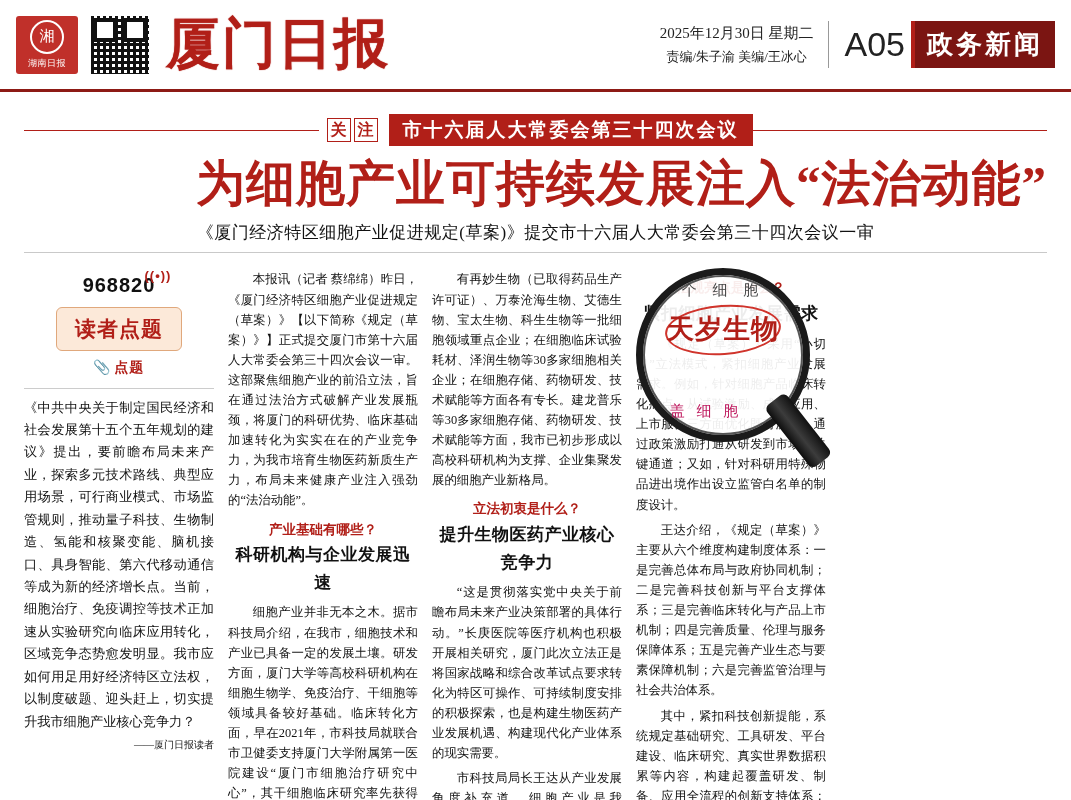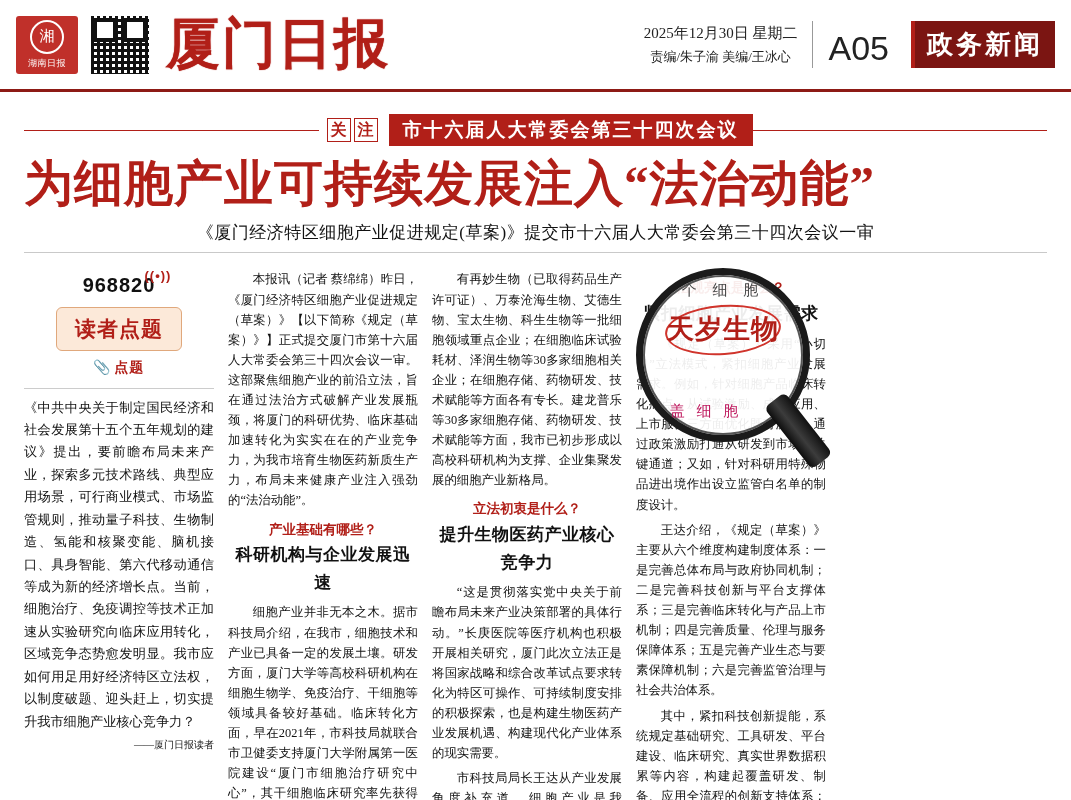--- a/index.html
+++ b/index.html
@@ -91,37 +91,37 @@
     font-size: 54px;
     font-weight: bold;
     color: #b11f18;
     letter-spacing: 2px;
     flex: 0 0 auto;
     padding-right: 24px;
     text-shadow: 0 0 1px #b11f18;
   }
   .mast-right {
     display: flex;
-    align-items: flex-end;
+    align-items: center;
     margin-left: auto;
   }
   .mast-date {
     text-align: center;
     font-size: 15px;
     line-height: 1.7;
     padding-right: 14px;
     color: #222;
     border-right: 1px solid #999;
   }
   .mast-date .line2 { font-size: 13px; }
   .mast-page {
     font-family: "Liberation Sans", sans-serif;
     font-size: 34px;
     color: #222;
-    padding: 0 22px 0 16px;
+    padding: 0 6px 0 16px;
   }
   .mast-section {
     background: #7b1512;
     color: #fff;
     font-size: 26px;
     font-weight: bold;
     letter-spacing: 3px;
     padding: 6px 12px;
     border-left: 4px solid #b11f18;
   }
@@ -161,21 +161,21 @@
   }
   .kicker .ktext {
     background: #b11f18;
     color: #fff;
     font-size: 19px;
     font-weight: bold;
     letter-spacing: 2px;
     padding: 3px 14px;
   }
   .headline {
-    text-align: left;
+    text-align: right;
     font-size: 49px;
     font-weight: bold;
     color: #b11f18;
     letter-spacing: 1px;
     line-height: 1.15;
     margin: 6px 0 10px 0;
     font-family: "Liberation Serif", serif;
   }
   .subhead {
     text-align: center;

